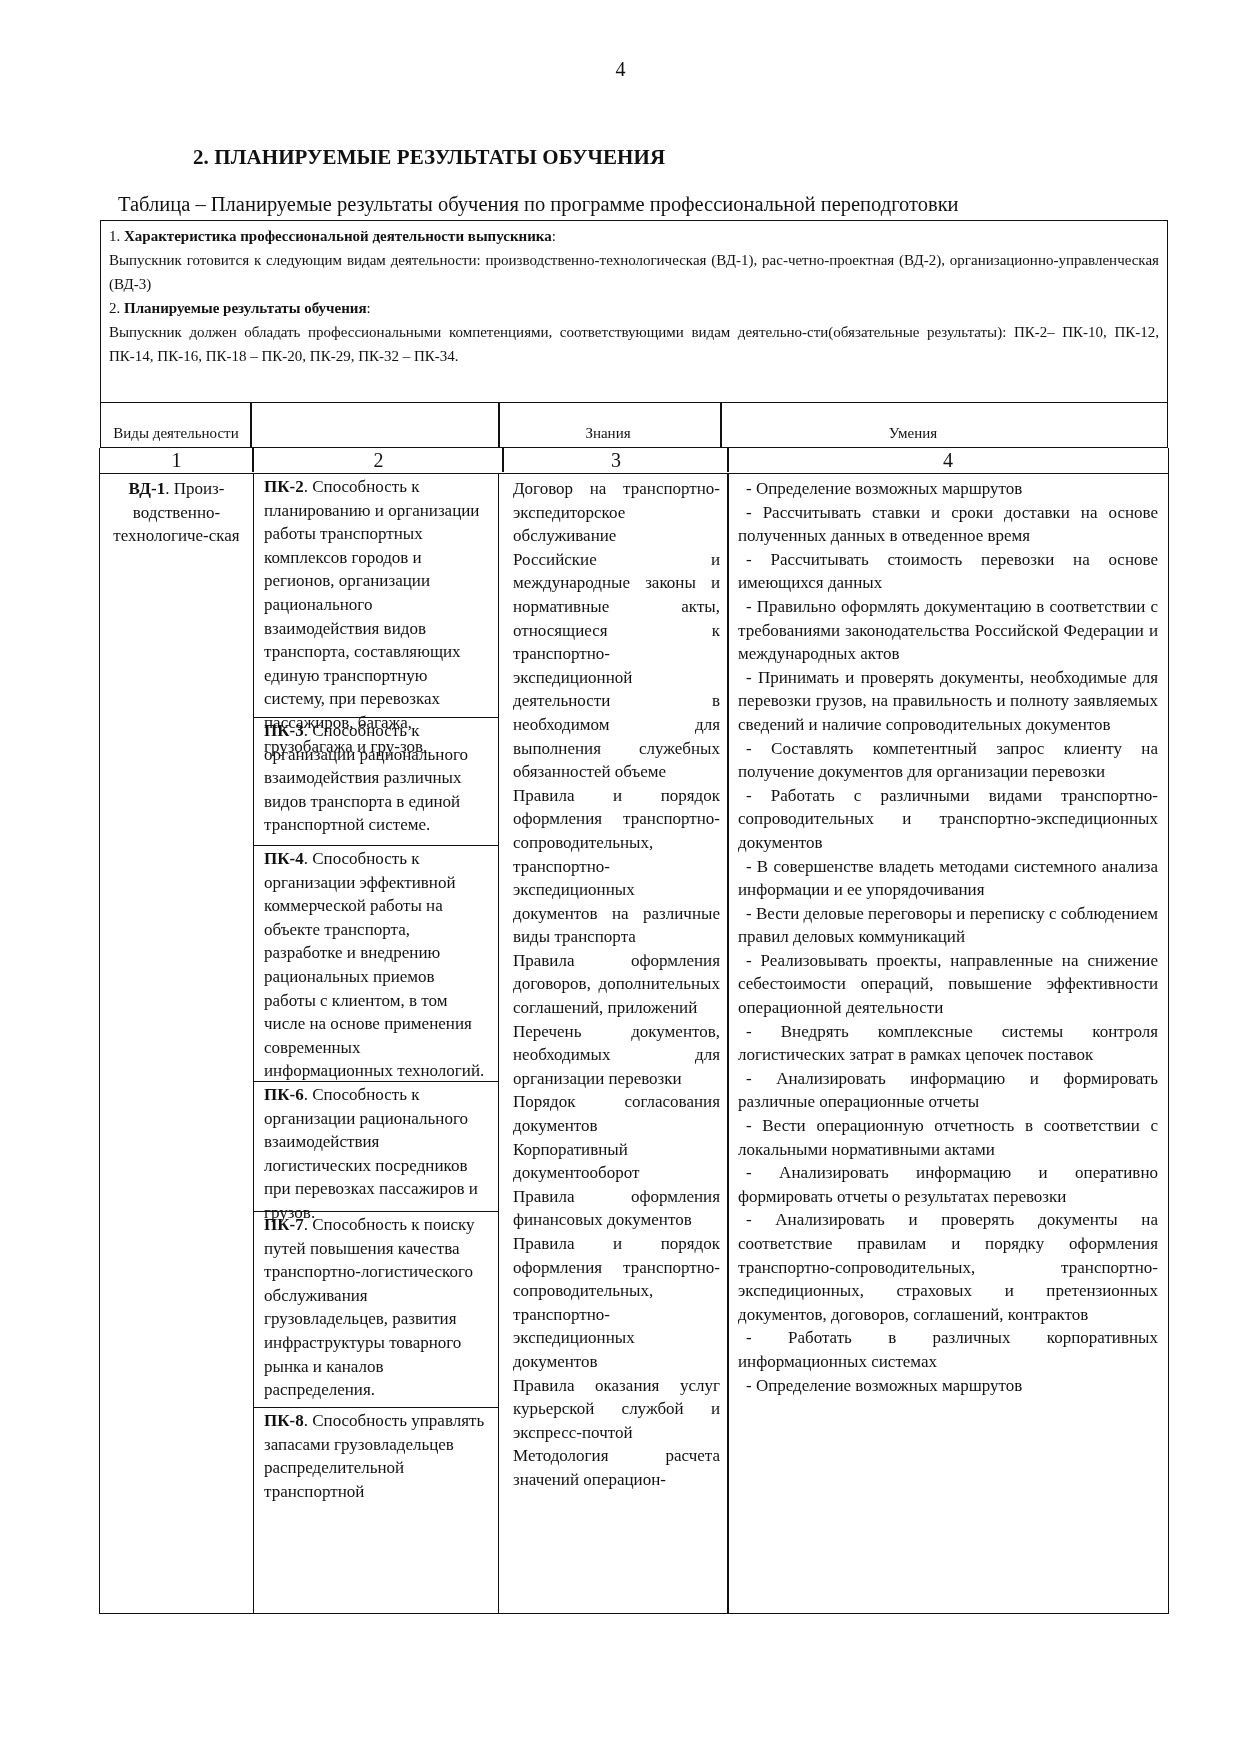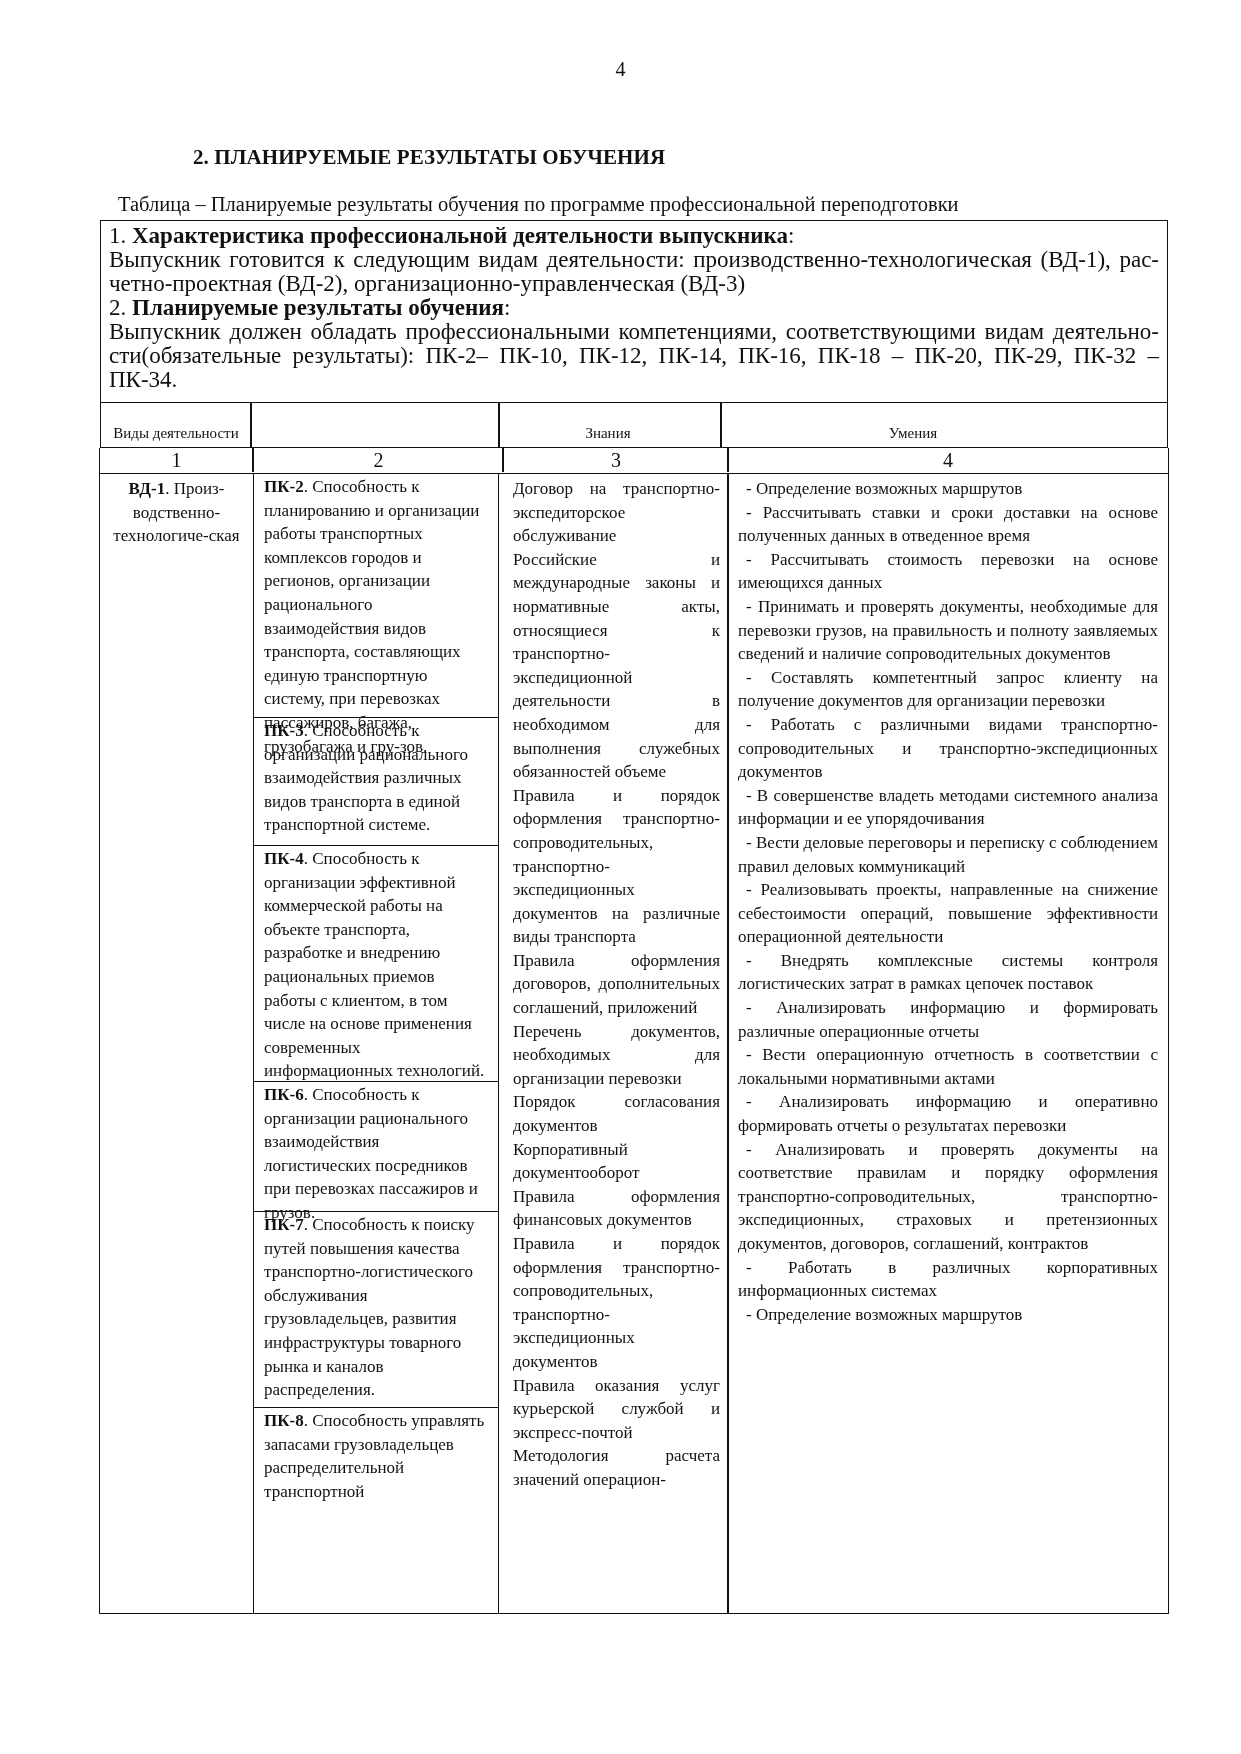--- a/index.html
+++ b/index.html
@@ -1,20 +1,20 @@
 <!DOCTYPE html>
 <html><head>
   <meta charset="utf-8">
   <style>
     html, body { margin: 0; padding: 0; background: #ffffff; }
     body { width: 1241px; height: 1754px; position: relative; overflow: hidden; color: #111; font-family: "Liberation Serif", "DejaVu Serif", serif; }
     .page-number { position: absolute; top: 58px; left: 0; width: 1241px; text-align: center; font-size: 20px; }
     .section-title { position: absolute; top: 145px; left: 193px; font-size: 21px; font-weight: bold; letter-spacing: 0.1px; }
     .table-caption { position: absolute; top: 193px; left: 118px; font-size: 20.5px; white-space: nowrap; }
-    .intro-box { position: absolute; top: 220px; left: 100px; width: 1068px; height: 182px; border: 1.5px solid #111; border-bottom: none; box-sizing: border-box; padding: 3px 8px 0 8px; font-size: 23px; line-height: 24px; text-align: justify; }
+    .intro-box { position: absolute; top: 220px; left: 100px; width: 1068px; height: 182px; border: 1.5px solid #111; border-bottom: none; box-sizing: border-box; padding: 3px 8px 0 8px; font-size: 15px; line-height: 24px; text-align: justify; }
     .intro-box p { margin: 0; }
     .intro-box b { font-weight: bold; }
 
     .hdr-row { position: absolute; top: 402px; left: 100px; height: 46px; border: 1.5px solid #111; box-sizing: border-box; width: 1068px; }
     .hdr-cell { position: absolute; top: 8px; height: 44px; display: flex; align-items: center; justify-content: center; text-align: center; font-size: 15px; line-height: 19px; box-sizing: border-box; }
     .vline { position: absolute; background: #111; width: 1.5px; }
 
     .num-row { position: absolute; top: 448px; left: 99px; height: 26px; width: 1070px; border: 1.5px solid #111; border-top: none; box-sizing: border-box; }
     .num-cell { position: absolute; top: 0; height: 24px; display: flex; align-items: center; justify-content: center; font-size: 20px; }
 
@@ -92,20 +92,21 @@
     <span class="k-item">Правила оказания услуг курьерской службой и экспресс-почтой</span>
     <span class="k-item">Методология расчета значений операцион-</span>
   </div>
 
   <div class="vline" style="left:627px;top:0;height:1139px;"></div>
 
   <div class="col col4">
     <span class="s-item">- Определение возможных маршрутов</span>
     <span class="s-item">- Рассчитывать ставки и сроки доставки на основе полученных данных в отведенное время</span>
     <span class="s-item">- Рассчитывать стоимость перевозки на основе имеющихся данных</span>
+    <span class="s-item">- Правильно оформлять документацию в соответствии с требованиями законодательства Российской Федерации и международных актов</span>
     <span class="s-item">- Принимать и проверять документы, необходимые для перевозки грузов, на правильность и полноту заявляемых сведений и наличие сопроводительных документов</span>
     <span class="s-item">- Составлять компетентный запрос клиенту на получение документов для организации перевозки</span>
     <span class="s-item">- Работать с различными видами транспортно-сопроводительных и транспортно-экспедиционных документов</span>
     <span class="s-item">- В совершенстве владеть методами системного анализа информации и ее упорядочивания</span>
     <span class="s-item">- Вести деловые переговоры и переписку с соблюдением правил деловых коммуникаций</span>
     <span class="s-item">- Реализовывать проекты, направленные на снижение себестоимости операций, повышение эффективности операционной деятельности</span>
     <span class="s-item">- Внедрять комплексные системы контроля логистических затрат в рамках цепочек поставок</span>
     <span class="s-item">- Анализировать информацию и формировать различные операционные отчеты</span>
     <span class="s-item">- Вести операционную отчетность в соответствии с локальными нормативными актами</span>
     <span class="s-item">- Анализировать информацию и оперативно формировать отчеты о результатах перевозки</span>

